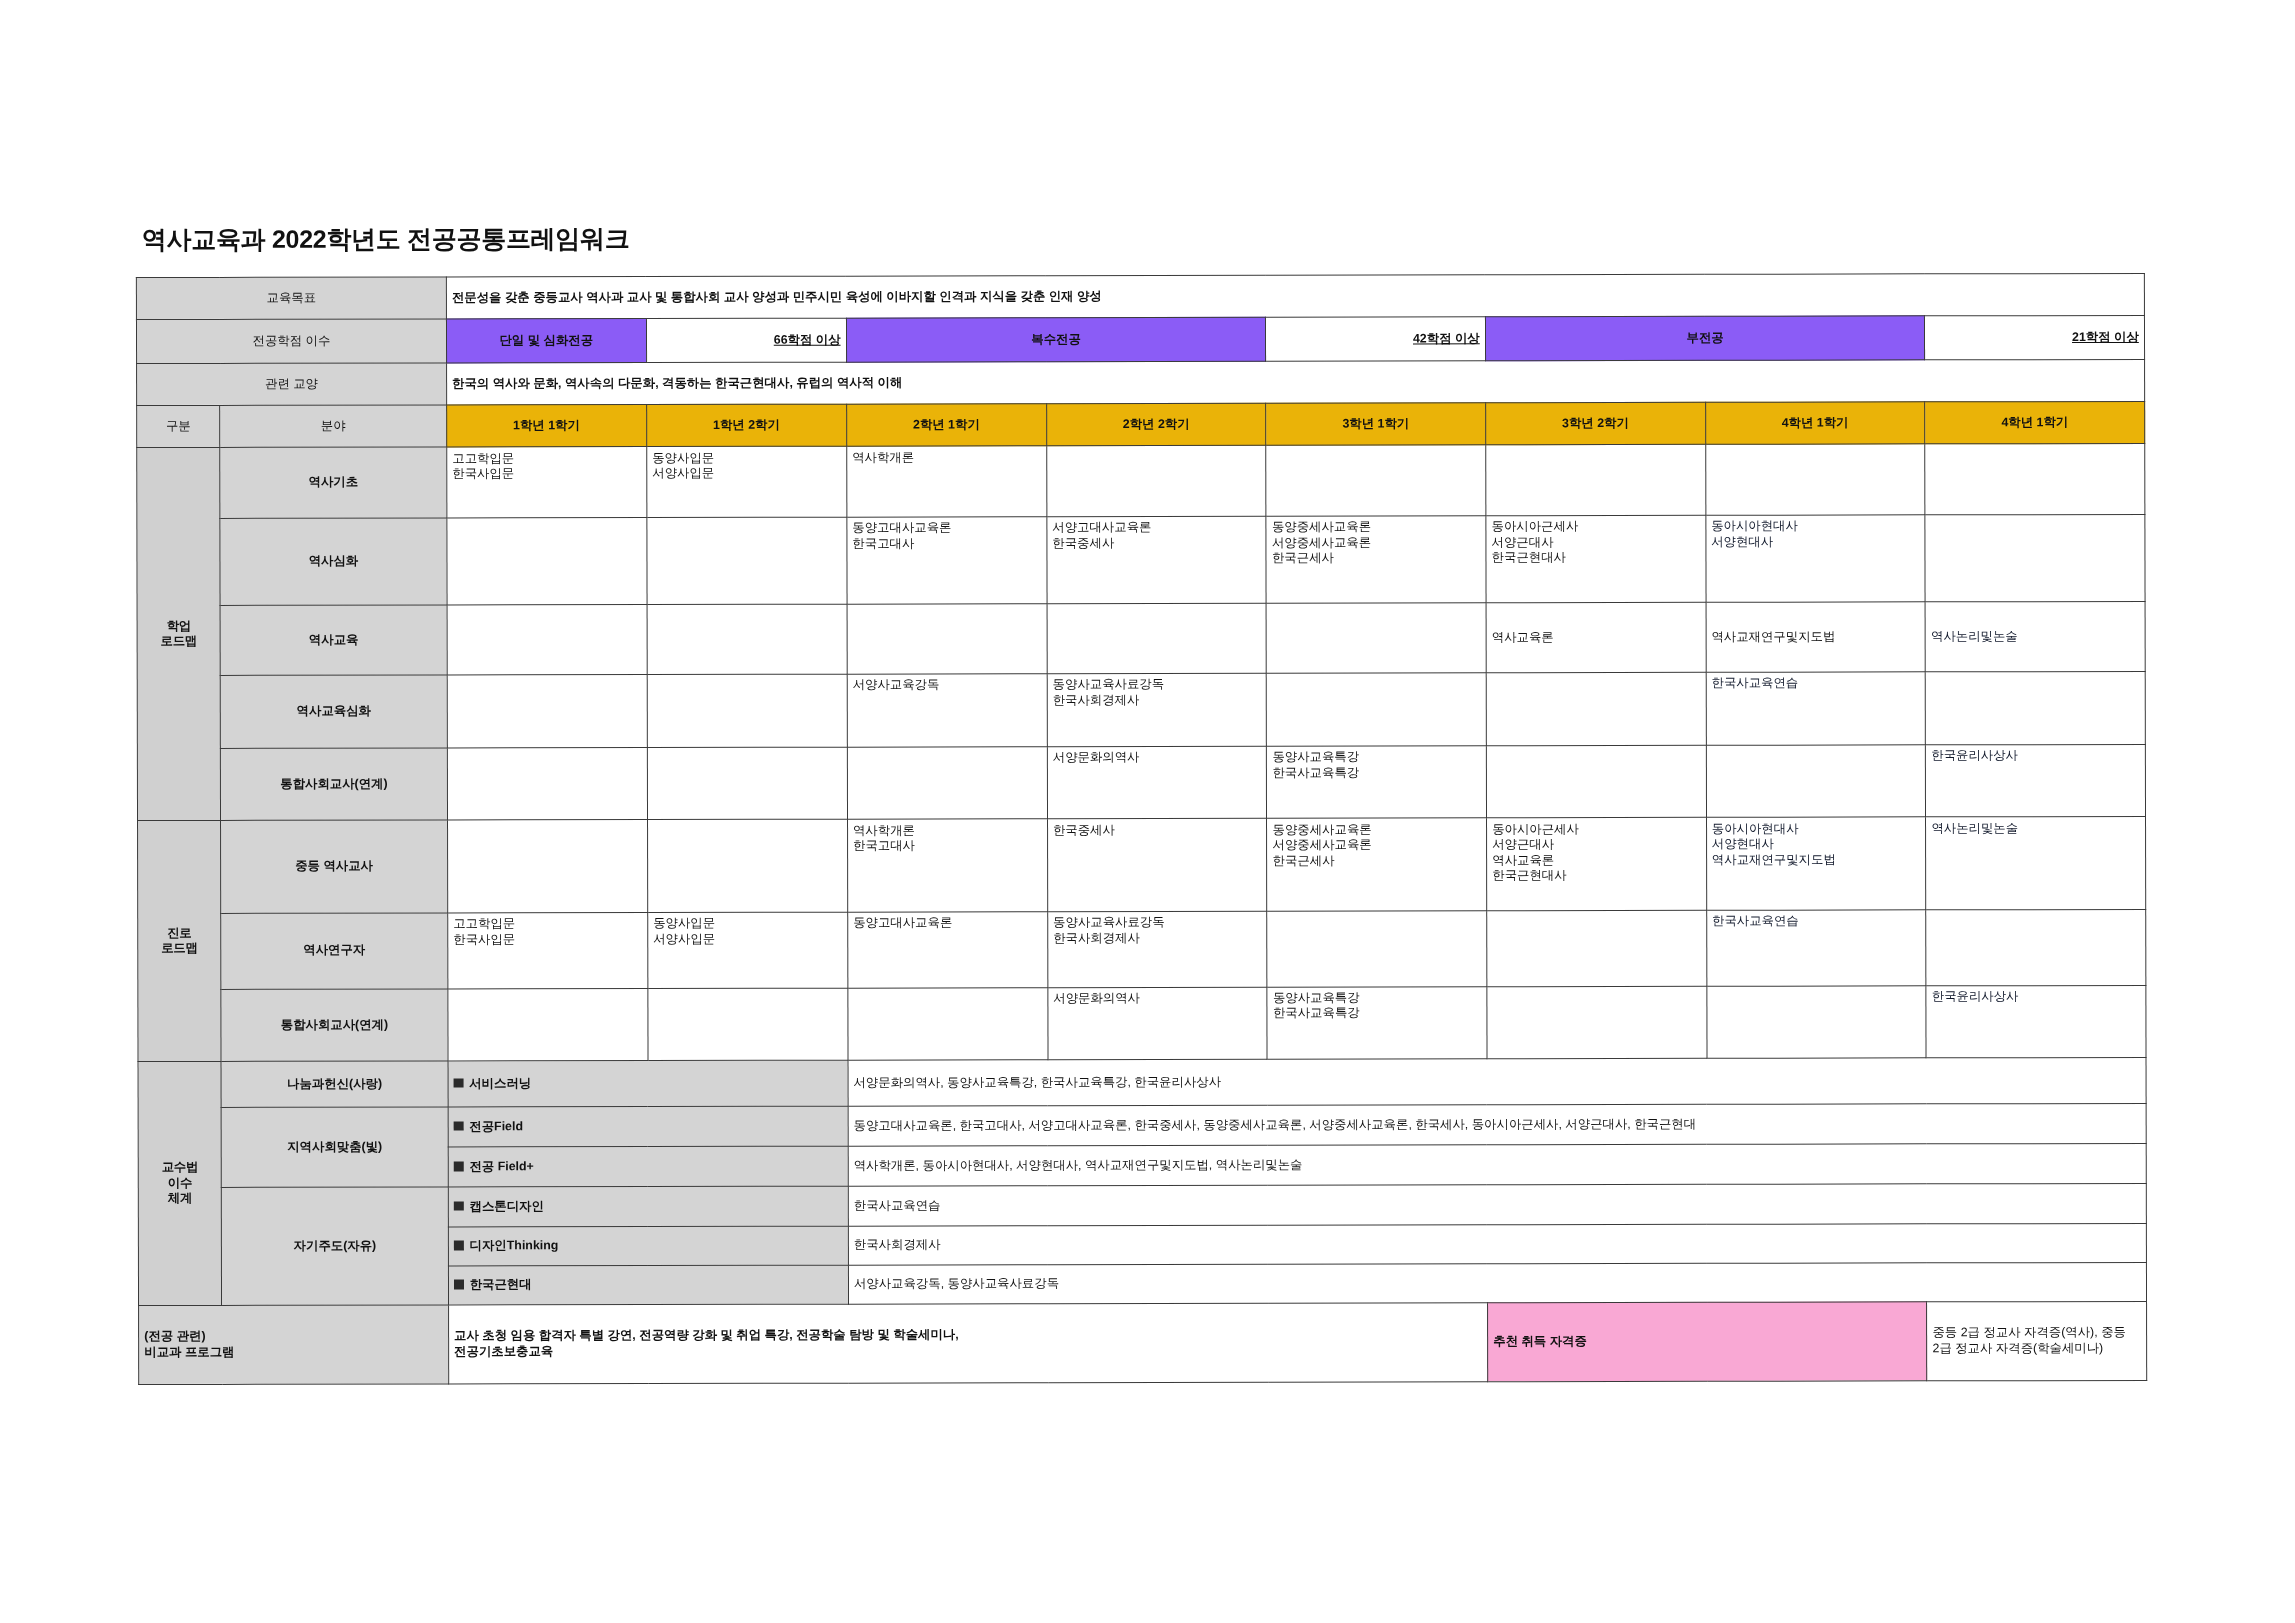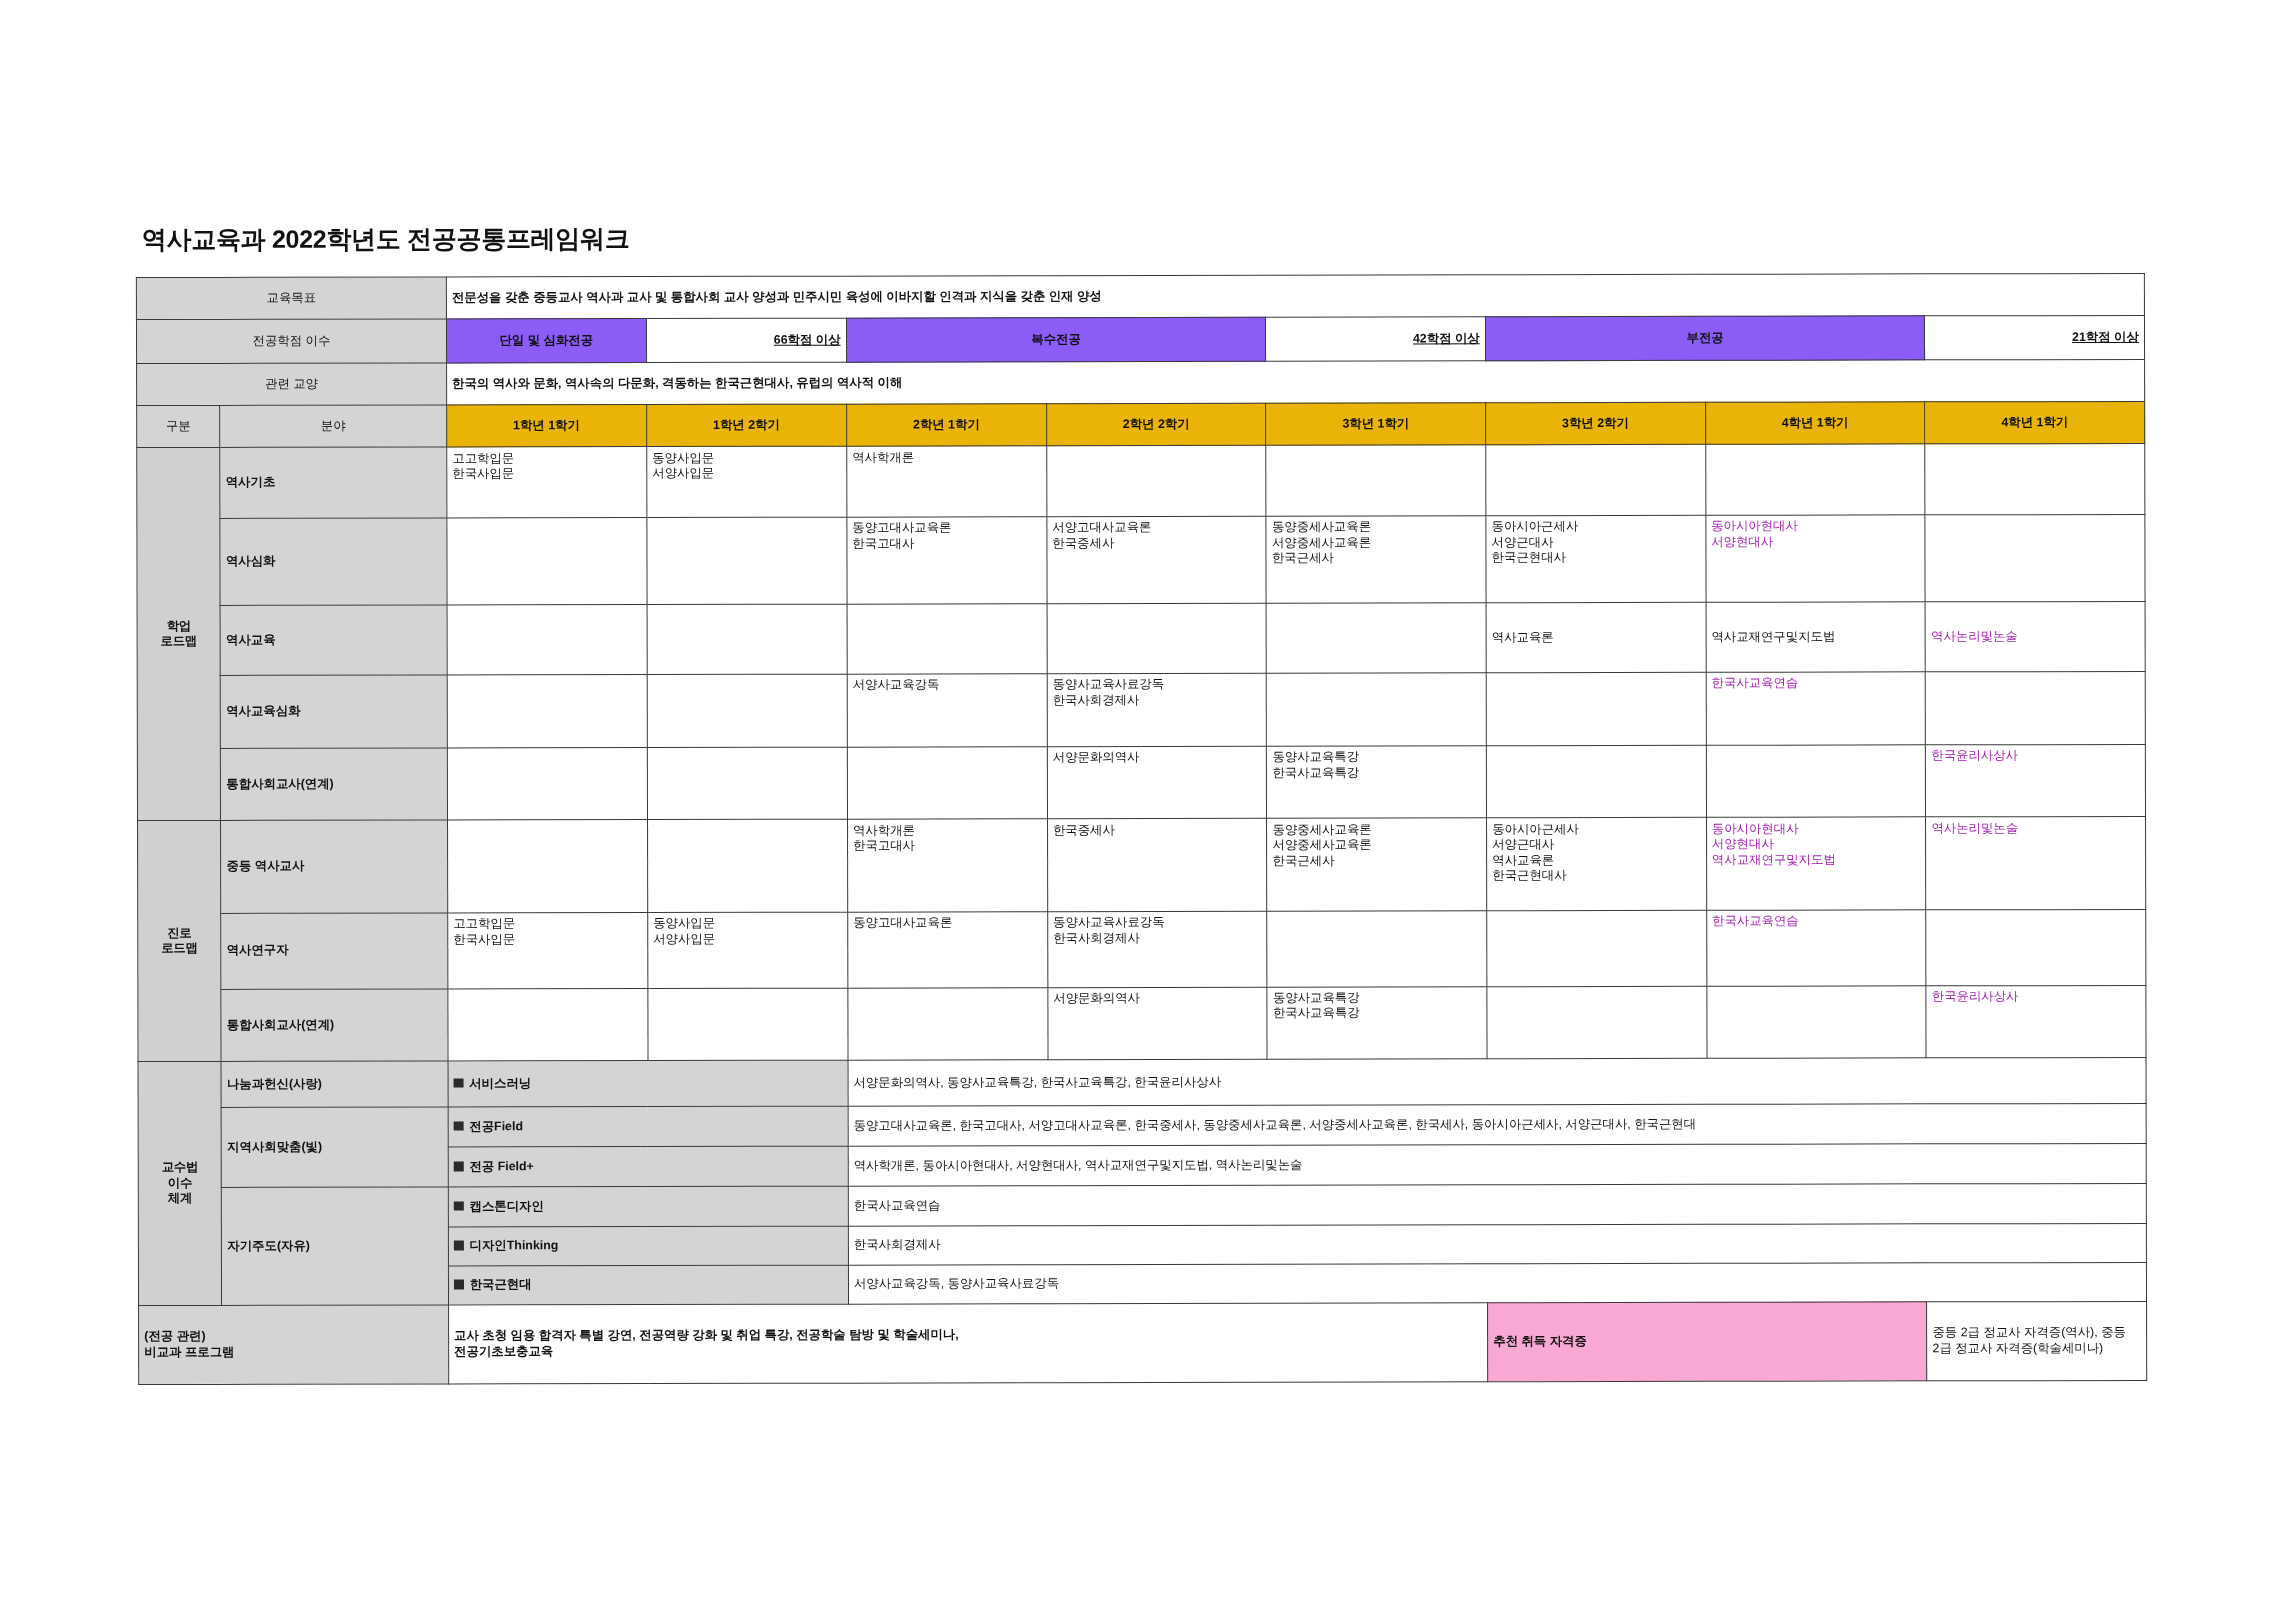--- a/index.html
+++ b/index.html
@@ -47,21 +47,21 @@
     word-break: keep-all;
   }
   .hdr {
     background: #d4d4d4;
     text-align: center;
     font-weight: normal;
     vertical-align: middle !important;
   }
   .rowlabel {
     background: #d4d4d4;
-    text-align: left;
+    text-align: center;
     font-weight: bold;
     vertical-align: middle !important;
     font-size: 13px;
   }
   .sidelabel {
     background: #d0d0d0;
     text-align: center;
     font-weight: bold;
     vertical-align: middle !important;
     font-size: 14.4px;
@@ -150,21 +150,21 @@
     font-size: 13.7px;
     vertical-align: middle !important;
   }
   .cert-val {
     font-size: 13px;
     vertical-align: middle !important;
     white-space: pre-line;
     line-height: 1.4;
   }
   .faded {
-    color: #a21caf;
+    color: #0f172a;
   }
   .scan-tilt {
     transform: rotate(-0.12deg);
     transform-origin: 50% 50%;
   }
 </style>
 </head>
 <body>
 
 <div id="sheet" class="scan-tilt">

